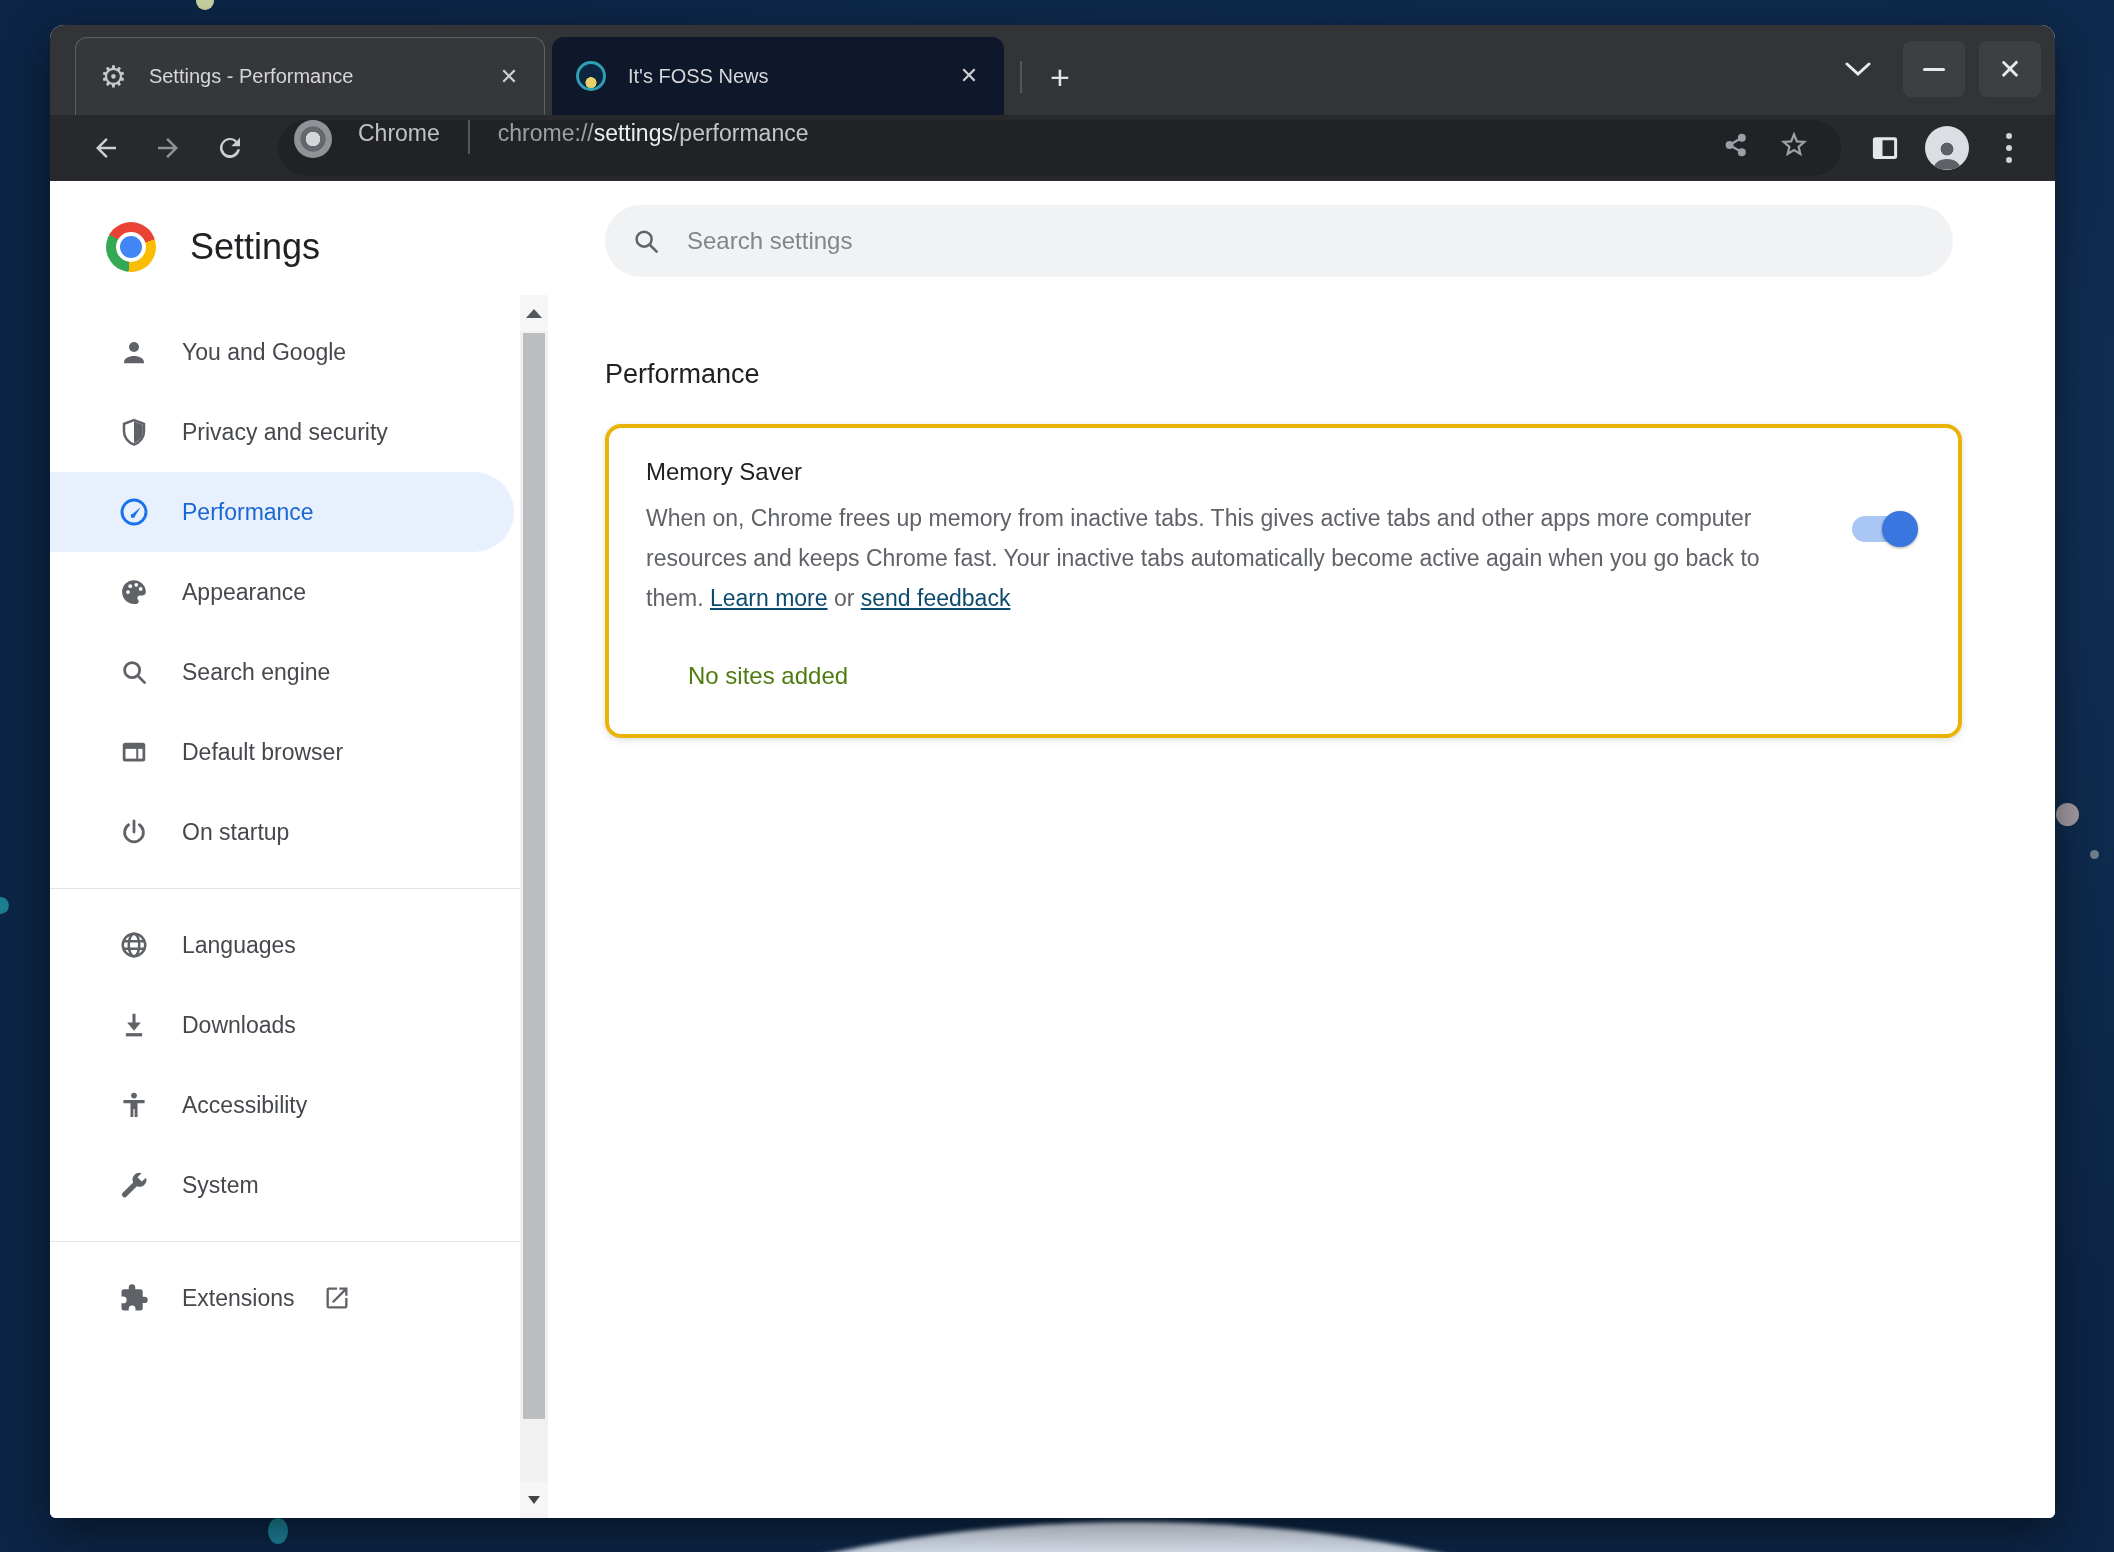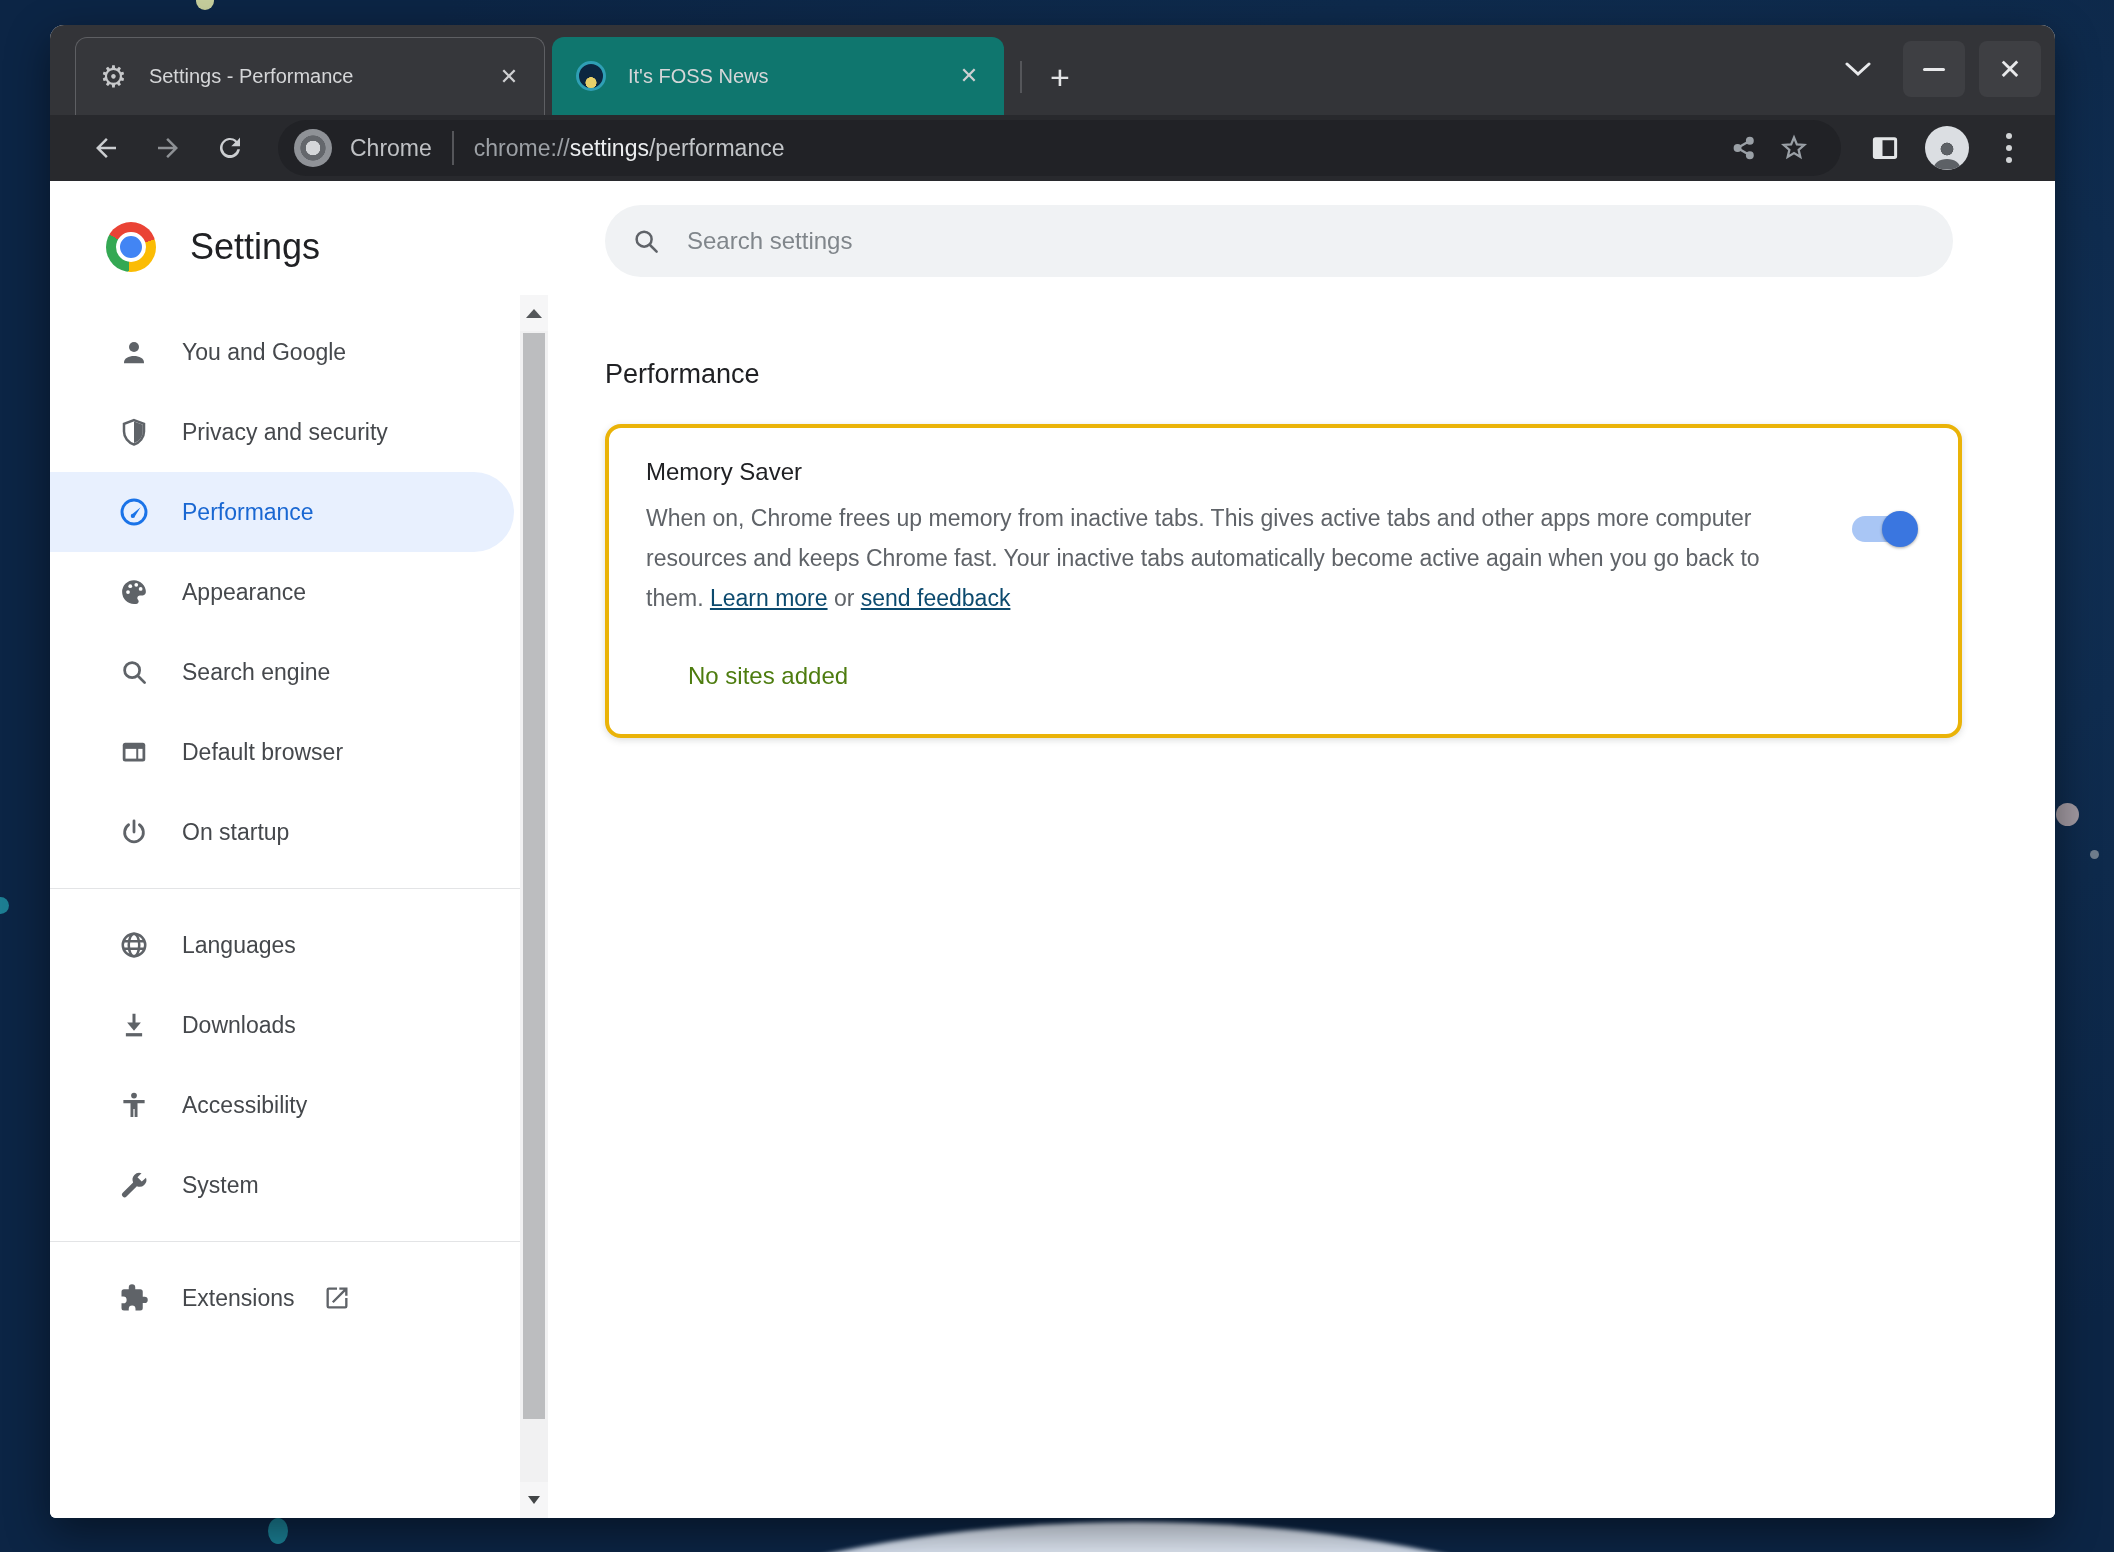--- a/index.html
+++ b/index.html
@@ -26,21 +26,21 @@
     border-radius:14px 14px 6px 6px; overflow:hidden;
     display:flex; flex-direction:column;
     box-shadow:0 14px 44px rgba(0,0,0,.45);
     background:#fff;
   }
 
   
   .tabstrip { height:90px; background:#333438; display:flex; align-items:flex-end; padding:0 14px 0 25px; flex:none; }
   .tab { height:78px; display:flex; align-items:center; border-radius:12px 12px 0 0; }
   .tab.active { width:470px; border:1px solid #5e5f63; border-bottom:none; background:#36373b; padding:0 18px 0 24px; }
-  .tab.inactive { width:452px; background:#0f766e; margin-left:7px; padding:0 18px 0 24px; }
+  .tab.inactive { width:452px; background:#0f172a; margin-left:7px; padding:0 18px 0 24px; }
   .tab-title { font-size:20px; color:#d5d6d8; flex:1; margin-left:22px; white-space:nowrap; overflow:hidden; }
   .tab-gear { font-size:30px; color:#c7c8ca; line-height:1; }
   .foss-favicon {
     width:30px; height:30px; border-radius:50%; border:3px solid #2f9fb5; flex:none;
     background:radial-gradient(circle at 50% 78%, #e8d06a 0 24%, #0c2640 26%);
   }
   .tab-close { width:34px; height:34px; border-radius:50%; display:flex; align-items:center; justify-content:center;
     color:#cfd0d2; font-size:22px; flex:none; }
   .tab-divider { width:2px; height:32px; background:#55565a; margin:0 16px 22px 16px; }
   .newtab-btn { width:44px; height:44px; margin-bottom:16px; border-radius:8px; display:flex; align-items:center; justify-content:center;
@@ -49,21 +49,21 @@
   .winctl { display:flex; align-items:center; gap:14px; margin-bottom:18px; }
   .winbtn { width:62px; height:56px; border-radius:8px; display:flex; align-items:center; justify-content:center; color:#e8e9eb; }
   .winbtn.boxed { background:#3e3f43; }
   .winbtn .bar { width:22px; height:3px; background:#e8e9eb; border-radius:2px; }
   .winbtn.close-x { font-size:28px; }
 
   
   .toolbar { height:66px; background:#28292d; display:flex; align-items:center; padding:0 18px 0 28px; gap:6px; flex:none; }
   .navbtn { width:56px; height:52px; display:flex; align-items:center; justify-content:center; flex:none; }
   .omnibox { flex:1; height:56px; margin:0 10px 0 14px; background:#212226; border-radius:28px;
-    display:flex; align-items:center; padding:0 22px 0 10px; }
+    display:flex; padding:0 22px 0 10px;gap:8px; }
   .chrome-glyph { width:38px; height:38px; border-radius:50%; margin-left:6px; flex:none;
     background:radial-gradient(circle, #d4d6d9 0 26%, #64676c 28% 46%, #8f9297 48% 100%); }
   .omni-site { font-size:23px; color:#bfc1c4; margin-left:18px; }
   .omni-sep { width:2px; height:34px; background:#55565a; margin:0 20px; }
   .omni-url { font-size:23px; white-space:nowrap; }
   .omni-url .dim { color:#9ca0a5; }
   .omni-url .host { color:#eceef0; }
   .omni-url .path { color:#c3c6c9; }
   .omni-spacer { flex:1; }
   .omni-icon { width:50px; height:50px; display:flex; align-items:center; justify-content:center; flex:none; }

